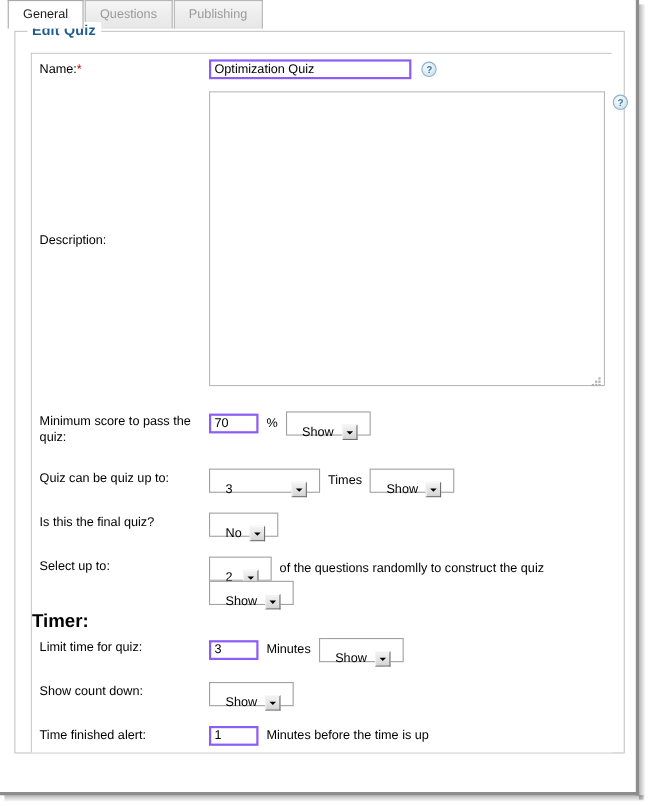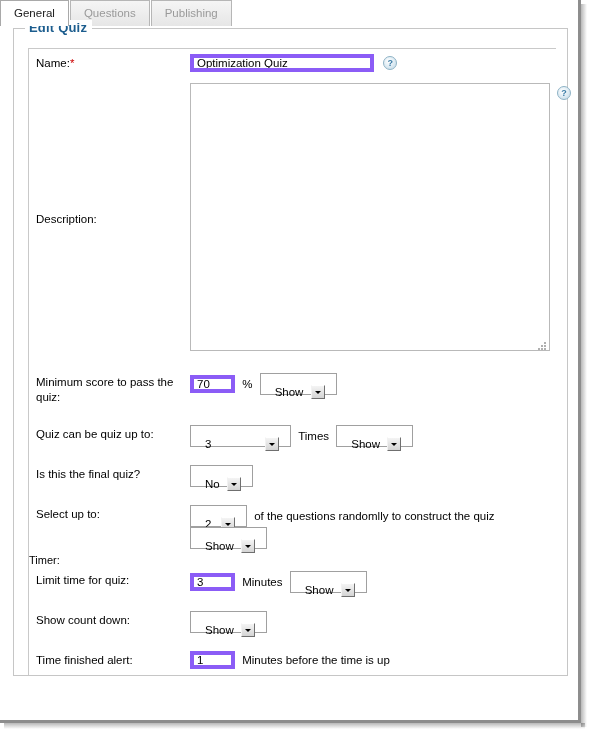--- a/index.html
+++ b/index.html
@@ -48,20 +48,21 @@
     top: 723px;
     width: 581px;
     height: 6px;
     background: linear-gradient(to bottom, rgba(0,0,0,0.28), rgba(0,0,0,0));
   }
 
   
   .tabstrip {
     position: relative;
     height: 28px;
+    padding-left: 7px;
     box-sizing: border-box;
   }
   .tab {
     display: inline-block;
     box-sizing: border-box;
     height: 26px;
     line-height: 25px;
     padding: 0 13px;
     margin-right: 1px;
     font-size: 11.5px;
@@ -142,21 +143,21 @@
   .req {
     color: #cc0000;
   }
 
   
   .txt {
     box-sizing: border-box;
     font-family: "Liberation Sans", "DejaVu Sans", sans-serif;
     font-size: 11.5px;
     color: #000;
-    border: 4px solid #8b5cf6;
+    border: 2px solid #8b5cf6;
     background: #ffffff;
     padding: 1px 3px;
     height: 18px;
     line-height: 15px;
     vertical-align: middle;
   }
   .txt-name { width: 184px; }
   .txt-small { width: 45px; }
 
   .ta-wrap {
@@ -270,22 +271,22 @@
     margin-left: 6px;
   }
   .help-abs {
     position: absolute;
     right: -21px;
     top: 3px;
     margin-left: 0;
   }
 
   .section-head {
-    font-size: 11px;
-    font-weight: normal;
+    font-size: 17px;
+    font-weight: bold;
     color: #000;
     padding: 8px 0 2px 7px;
   }
   .spacer-row td { height: 8px; }
 </style>
 </head>
 <body>
 
 <div class="page">
   <div class="page-body">

